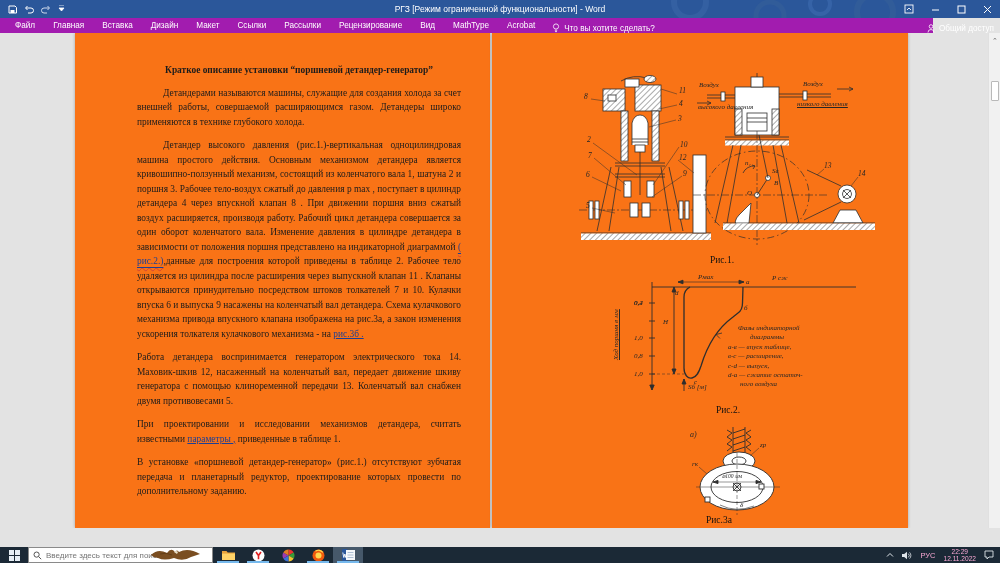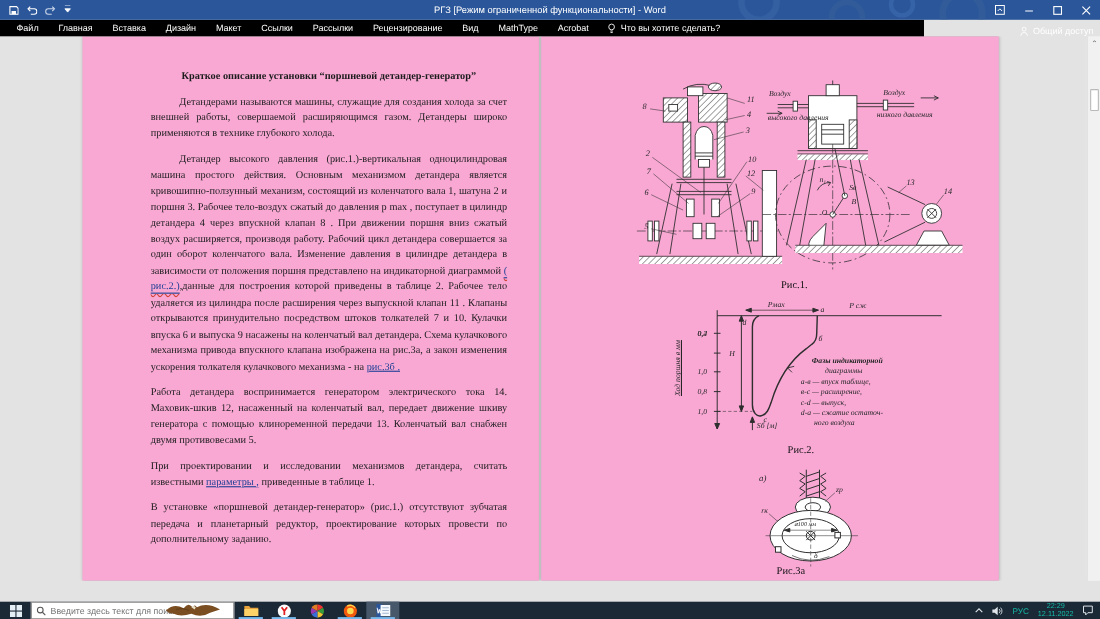--- a/index.html
+++ b/index.html
@@ -9,28 +9,28 @@
   
   .titlebar { position:absolute; left:0; top:0; width:1000px; height:18px; background:#2b579a; color:#fff; z-index:30; }
   .tb-art { position:absolute; right:90px; top:0; height:18px; width:260px; overflow:hidden; opacity:.5; }
   .qat { position:absolute; left:8px; top:0; height:18px; display:flex; align-items:center; gap:7px; }
   .qat svg, .qat span { display:block; }
   .win-title { position:absolute; left:200px; right:200px; top:0; height:18px; text-align:center; font-size:8.5px; line-height:18px; white-space:nowrap; }
   .winbtns { position:absolute; right:0; top:0; height:18px; display:flex; }
   .winbtn { width:26px; height:18px; display:flex; align-items:center; justify-content:center; }
 
   
-  .tabrow { position:absolute; left:0; top:18px; width:840px; height:15px; background:#000000; display:flex; align-items:center; padding-left:6px; z-index:29; }
+  .tabrow { position:absolute; left:0; top:18px; width:933px; height:15px; background:#a21caf; display:flex; align-items:flex-end; padding-left:6px; z-index:29; }
   .tab { color:#fff; font-size:8.2px; line-height:15px; padding:0 9px; white-space:nowrap; }
   .tellme { display:flex; align-items:center; gap:4px; color:#fff; font-size:8.2px; padding-left:8px; white-space:nowrap; }
   .share { position:absolute; right:6px; top:18px; height:15px; display:flex; align-items:flex-end; gap:4px; color:#fff; font-size:8.2px; z-index:31; }
 
   
   .docarea { position:absolute; left:0; top:33px; width:1000px; height:495px; background:#e3e3e3; overflow:hidden; }
-  .page { position:absolute; top:0; height:495px; background:#f9a8d4; box-shadow:0 0 3px rgba(0,0,0,.28); }
+  .page { position:absolute; top:0; height:495px; background:#f97316; box-shadow:0 0 3px rgba(0,0,0,.28); }
   .page-left  { left:75px;  width:415px; }
   .page-right { left:492px; width:416px; }
 
   .doc-text { position:absolute; left:62px; top:30px; width:324px; font-family:"Liberation Serif",serif; font-size:9.4px; line-height:14.5px; color:#1c1c1c; text-align:justify; }
   .doc-title { font-weight:bold; text-align:center; margin-bottom:8px; }
   .doc-text p { margin-bottom:9px; }
   .p-indent { text-indent:26px; }
   .doclink { color:#1d3f94; text-decoration:underline; }
   .squiggle { text-decoration:underline wavy #d04437 .5px; text-underline-offset:2.5px; }
 
@@ -60,21 +60,21 @@
   .zoomsign { font-size:9px; color:#666; }
 
   
   .taskbar { position:absolute; left:0; top:547px; width:1000px; height:16px; background:#1b2936; display:flex; align-items:center; z-index:40; }
   .startbtn { width:28px; height:16px; display:flex; align-items:center; justify-content:center; }
   .searchbox { width:185px; height:16px; background:#fff; border:1px solid #8a8a8a; display:flex; align-items:center; padding:0 4px; gap:4px; }
   .searchbox input { border:none; outline:none; width:150px; font-size:8px; color:#444; font-family:"Liberation Sans",sans-serif; background:transparent; }
   .tbtn { position:relative; width:30px; height:16px; display:flex; align-items:center; justify-content:center; }
   .tbtn.active { background:#46586a; }
   .runline { position:absolute; left:4px; right:4px; bottom:0; height:2px; background:#76b9ed; }
-  .tray { margin-left:auto; display:flex; align-items:center; gap:8px; padding-right:6px; color:#14b8a6; }
+  .tray { margin-left:auto; display:flex; align-items:center; gap:8px; padding-right:6px; color:#f9a8d4; }
   .tray-lang { font-size:7.5px; }
   .clock { text-align:center; font-size:6.6px; line-height:7.5px; }
   .eagle { position:absolute; left:150px; top:546px; z-index:45; }
 </style>
 </head>
 <body>
 
 <div class="titlebar">
   <svg class="tb-art" width="260" height="18" viewBox="0 0 260 18">
     <circle cx="40" cy="2" r="16" fill="none" stroke="#3d69aa" stroke-width="6"></circle>
@@ -283,21 +283,21 @@
             <line x1="107" y1="103" x2="77" y2="124"></line>
             <line x1="249" y1="96" x2="242" y2="102"></line>
             <line x1="283" y1="104" x2="276" y2="113"></line>
           </g>
         </g>
       </svg>
 
       <span class="figlabel" style="left:124px; top:8px;">Воздух</span>
       <span class="figlabel" style="left:108px; top:30px;padding-left:15px;">высокого давления</span>
       <span class="figlabel" style="left:228px; top:7px;">Воздух</span>
-      <span class="figlabel" style="left:222px; top:27px;">низкого давления</span>
+      <span class="figlabel" style="left:222px; top:27px;text-decoration:underline;">низкого давления</span>
       <span class="fignum" style="left:9px;   top:19px;">8</span>
       <span class="fignum" style="left:104px; top:13px;">11</span>
       <span class="fignum" style="left:104px; top:26px;">4</span>
       <span class="fignum" style="left:103px; top:41px;">3</span>
       <span class="fignum" style="left:12px;  top:62px;">2</span>
       <span class="fignum" style="left:13px;  top:78px;">7</span>
       <span class="fignum" style="left:11px;  top:97px;">6</span>
       <span class="fignum" style="left:11px;  top:128px;">5</span>
       <span class="fignum" style="left:105px; top:67px;">10</span>
       <span class="fignum" style="left:104px; top:80px;">12</span>
@@ -347,21 +347,21 @@
       <span class="figlabel" style="left:30px; top:94px;">1,0</span>
       <span class="figlabel" style="left:94px; top:-3px;">Рмах</span>
       <span class="figlabel" style="left:168px; top:-2px;">Р сж</span>
       <span class="figlabel" style="left:59px; top:42px;">Н</span>
       <span class="figlabel" style="left:142px; top:2px;">а</span>
       <span class="figlabel" style="left:140px; top:28px;">б</span>
       <span class="figlabel" style="left:90px; top:102px;">с</span>
       <span class="figlabel" style="left:71px; top:13px;">d</span>
       <span class="figlabel" style="left:84px; top:107px;">Sб [м]</span>
       <div style="position:absolute; left:124px; top:48px;">
-        <span class="legend-line" style="padding-left:10px;font-weight:bold;">Фазы индикаторной</span>
+        <span class="legend-line" style="padding-left:10px;">Фазы индикаторной</span>
         <span class="legend-line" style="padding-left:22px;">диаграммы</span>
         <span class="legend-line">а-в — впуск таблице,</span>
         <span class="legend-line">в-с — расширение,</span>
         <span class="legend-line">с-d — выпуск,</span>
         <span class="legend-line">d-а — сжатие остаточ-</span>
         <span class="legend-line" style="padding-left:12px;">ного воздуха</span>
       </div>
     </div>
     <span class="figcaption" style="left:224px; top:372px;">Рис.2.</span>
 

